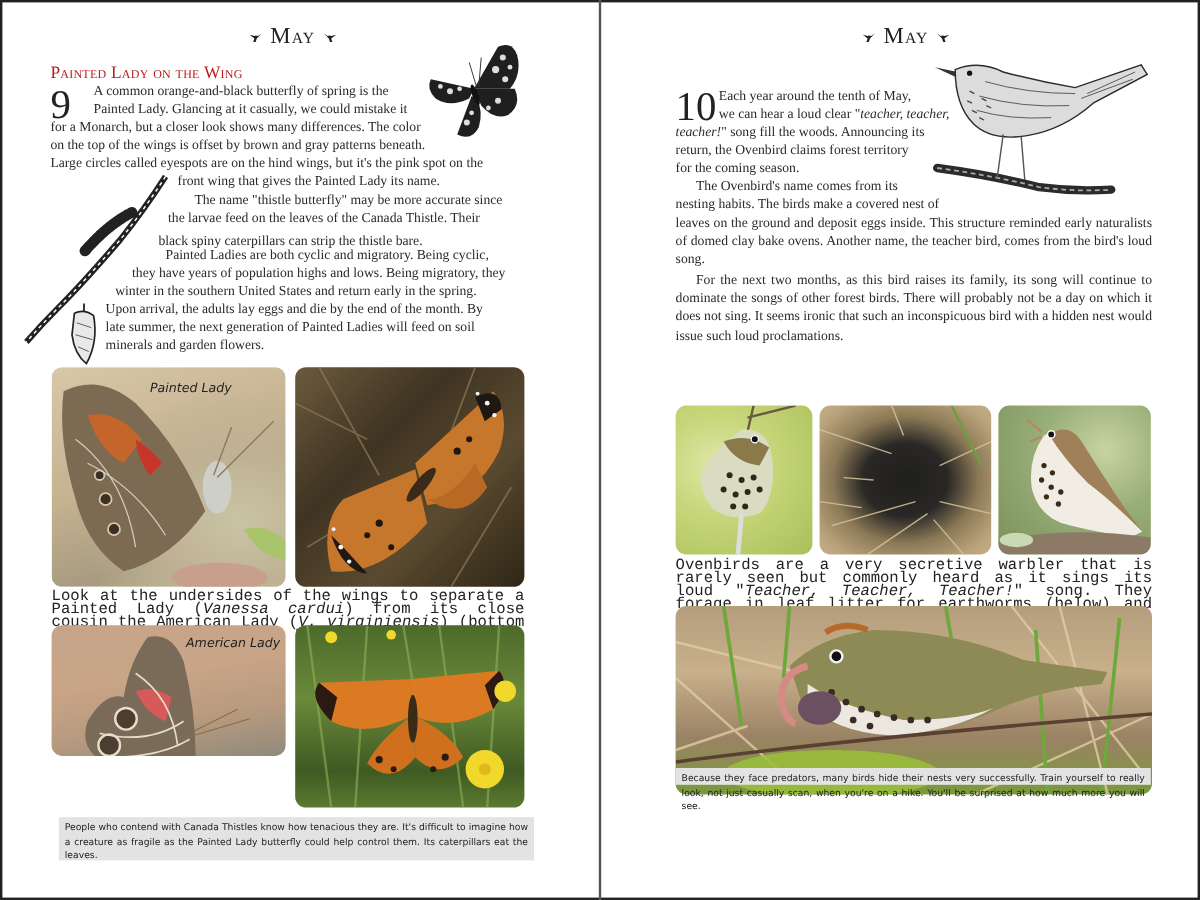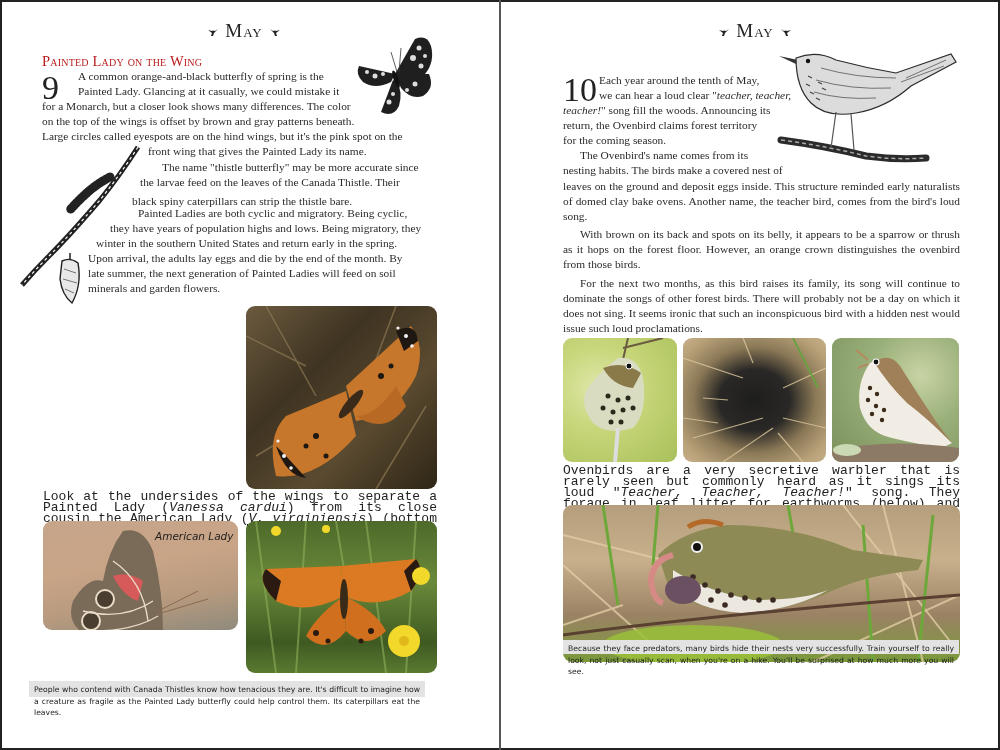--- a/index.html
+++ b/index.html
@@ -95,20 +95,37 @@
     <div class="line" style="left:140px; top:176px;">the larvae feed on the leaves of the Canada Thistle. Their</div>
     <div class="line" style="left:132px; top:195px;">black spiny caterpillars can strip the thistle bare.</div>
     <div class="line" style="left:138px; top:207px;">Painted Ladies are both cyclic and migratory. Being cyclic,</div>
     <div class="line" style="left:110px; top:222px;">they have years of population highs and lows. Being migratory, they</div>
     <div class="line" style="left:96px; top:237px;">winter in the southern United States and return early in the spring.</div>
     <div class="line" style="left:88px; top:252px;">Upon arrival, the adults lay eggs and die by the end of the month. By</div>
     <div class="line" style="left:88px; top:267px;">late summer, the next generation of Painted Ladies will feed on soil</div>
     <div class="line" style="left:88px; top:282px;">minerals and garden flowers.</div>
   </div>
 
+  <div class="photo" style="left:43px; top:306px; width:195px; height:183px; background: radial-gradient(ellipse at 80% 70%, #c9c4a4 0%, #bfb294 30%, transparent 60%), linear-gradient(160deg, #d8c7a8 0%, #c4b290 45%, #a89b80 75%, #b9c48a 100%);">
+    <svg width="195" height="183" viewBox="0 0 195 183" style="position:absolute;left:0;top:0;">
+      <path d="M10 20 Q40 5 70 30 Q110 70 128 120 Q100 160 60 170 Q30 150 20 110 Q5 60 10 20 Z" fill="#7d6a52"></path>
+      <path d="M30 40 Q55 35 75 60 L60 80 Q40 70 30 40 Z" fill="#c4662c"></path>
+      <path d="M70 60 Q85 70 92 80 L82 90 Q72 78 70 60 Z" fill="#c8362a"></path>
+      <circle cx="45" cy="110" r="5" fill="#3a3026" stroke="#d8c8a8" stroke-width="1.5"></circle>
+      <circle cx="52" cy="135" r="5" fill="#3a3026" stroke="#d8c8a8" stroke-width="1.5"></circle>
+      <circle cx="40" cy="90" r="4" fill="#3a3026" stroke="#d8c8a8" stroke-width="1.5"></circle>
+      <path d="M20 60 Q60 90 70 150" stroke="#d9cfbd" stroke-width="1" fill="none"></path>
+      <path d="M30 80 Q70 100 95 140" stroke="#d9cfbd" stroke-width="1" fill="none"></path>
+      <ellipse cx="138" cy="100" rx="12" ry="22" fill="#cfcfca"></ellipse>
+      <path d="M135 90 L150 50 M138 92 L185 45" stroke="#8a7a60" stroke-width="1.2"></path>
+      <path d="M160 135 Q180 130 195 145 L195 160 Q175 160 160 135 Z" fill="#a9c46a"></path>
+      <ellipse cx="140" cy="175" rx="40" ry="12" fill="#c89e8c"></ellipse>
+    </svg>
+    <span class="plabel" style="left:82px; top:12px;">Painted Lady</span>
+  </div>
 
   <div class="photo" style="left:246px; top:306px; width:191px; height:183px; background: linear-gradient(135deg, #6b5a3e 0%, #3f3422 35%, #5a4a30 65%, #2e2616 100%);">
     <svg width="191" height="183" viewBox="0 0 191 183" style="position:absolute;left:0;top:0;">
       <path d="M0 30 L60 60 M20 0 L70 90 M150 0 L120 80 M180 100 L130 183 M10 150 L60 120" stroke="#8f7a55" stroke-width="1.5" opacity="0.7"></path>
       <path d="M100 80 L165 20 Q180 40 170 70 Q150 110 110 115 Z" fill="#c7772b"></path>
       <path d="M150 25 Q170 15 172 35 L158 45 Z" fill="#1f1712"></path>
       <path d="M100 85 L40 110 Q20 130 30 170 Q70 175 110 130 Z" fill="#c7772b"></path>
       <path d="M30 140 Q40 170 60 172 L40 150 Z" fill="#1f1712"></path>
       <path d="M110 110 Q140 130 160 100 L150 80 Q130 110 110 110 Z" fill="#b86a25"></path>
       <g fill="#f3f3f3">
@@ -167,21 +184,21 @@
       <g fill="#f1d82a">
           <circle cx="158" cy="120" r="16"></circle>
           <circle cx="175" cy="55" r="9"></circle>
           <circle cx="30" cy="10" r="5"></circle>
           <circle cx="80" cy="8" r="4"></circle>
         </g>
       <circle cx="158" cy="120" r="5" fill="#e0b81a"></circle>
     </svg>
   </div>
 
-  <div class="note-box" style="left:29px; top:681px; width:396px; height:16px;">People who contend with Canada Thistles know how tenacious they are. It's difficult to imagine how a creature as fragile as the Painted Lady butterfly could help control them. Its caterpillars eat the leaves.</div>
+  <div class="note-box" style="left:49px; top:681px; width:396px; height:36px;">People who contend with Canada Thistles know how tenacious they are. It's difficult to imagine how a creature as fragile as the Painted Lady butterfly could help control them. Its caterpillars eat the leaves.</div>
 </div>
 
 <div class="page right">
 
   <div class="running-head" style="left:4px;">
     <svg class="bird" viewBox="0 0 12 10">
         <path d="M1 2 L5 5 L4 8 L6 8 L7 5 L11 1 L8 3 Q6 2 5 3 Z" fill="#222"></path>
       </svg><span>May</span><svg class="bird" viewBox="0 0 12 10">
         <path d="M11 2 L7 5 L8 8 L6 8 L5 5 L1 1 L4 3 Q6 2 7 3 Z" fill="#222"></path>
       </svg>
@@ -212,21 +229,20 @@
     <div class="line" style="left:98px; top:89px;"><span>we can hear a loud clear "</span><i>teacher, teacher,</i></div>
     <div class="line" style="left:62px; top:104px;"><i>teacher!</i><span>" song fill the woods. Announcing its</span></div>
     <div class="line" style="left:62px; top:119px;">return, the Ovenbird claims forest territory</div>
     <div class="line" style="left:62px; top:134px;">for the coming season.</div>
     <div class="line" style="left:79px; top:149px;">The Ovenbird's name comes from its</div>
     <div class="line" style="left:62px; top:164px;">nesting habits. The birds make a covered nest of</div>
   </div>
 
   <div class="body-text" style="left:62px; top:179px; width:397px;">
     <p>leaves on the ground and deposit eggs inside. This structure reminded early naturalists of domed clay bake ovens. Another name, the teacher bird, comes from the bird's loud song.</p>
-    <p style="text-indent:17px; margin-top:3px;">With brown on its back and spots on its belly, it appears to be a sparrow or thrush as it hops on the forest floor. However, an orange crown distinguishes the ovenbird from those birds.</p>
     <p style="text-indent:17px; margin-top:3px;">For the next two months, as this bird raises its family, its song will continue to dominate the songs of other forest birds. There will probably not be a day on which it does not sing. It seems ironic that such an inconspicuous bird with a hidden nest would issue such loud proclamations.</p>
   </div>
 
   <div class="photo" style="left:62px; top:338px; width:114px; height:124px; background: radial-gradient(ellipse at 30% 40%, #dfe7a8 0%, #c7d67a 40%, #a9c05a 100%);">
     <svg width="114" height="124" viewBox="0 0 114 124" style="position:absolute;left:0;top:0;">
       <path d="M65 0 L58 30 M60 10 L100 0" stroke="#6a5a40" stroke-width="2"></path>
       <path d="M55 20 Q75 18 80 40 Q85 75 70 90 Q45 98 30 85 Q15 65 25 50 Q35 35 55 20 Z" fill="#d9dcc0"></path>
       <path d="M40 30 Q60 22 78 35 L70 50 Q50 48 40 30 Z" fill="#8a7a4a"></path>
       <g fill="#2a2a1a">
           <circle cx="45" cy="58" r="2.5"></circle>

